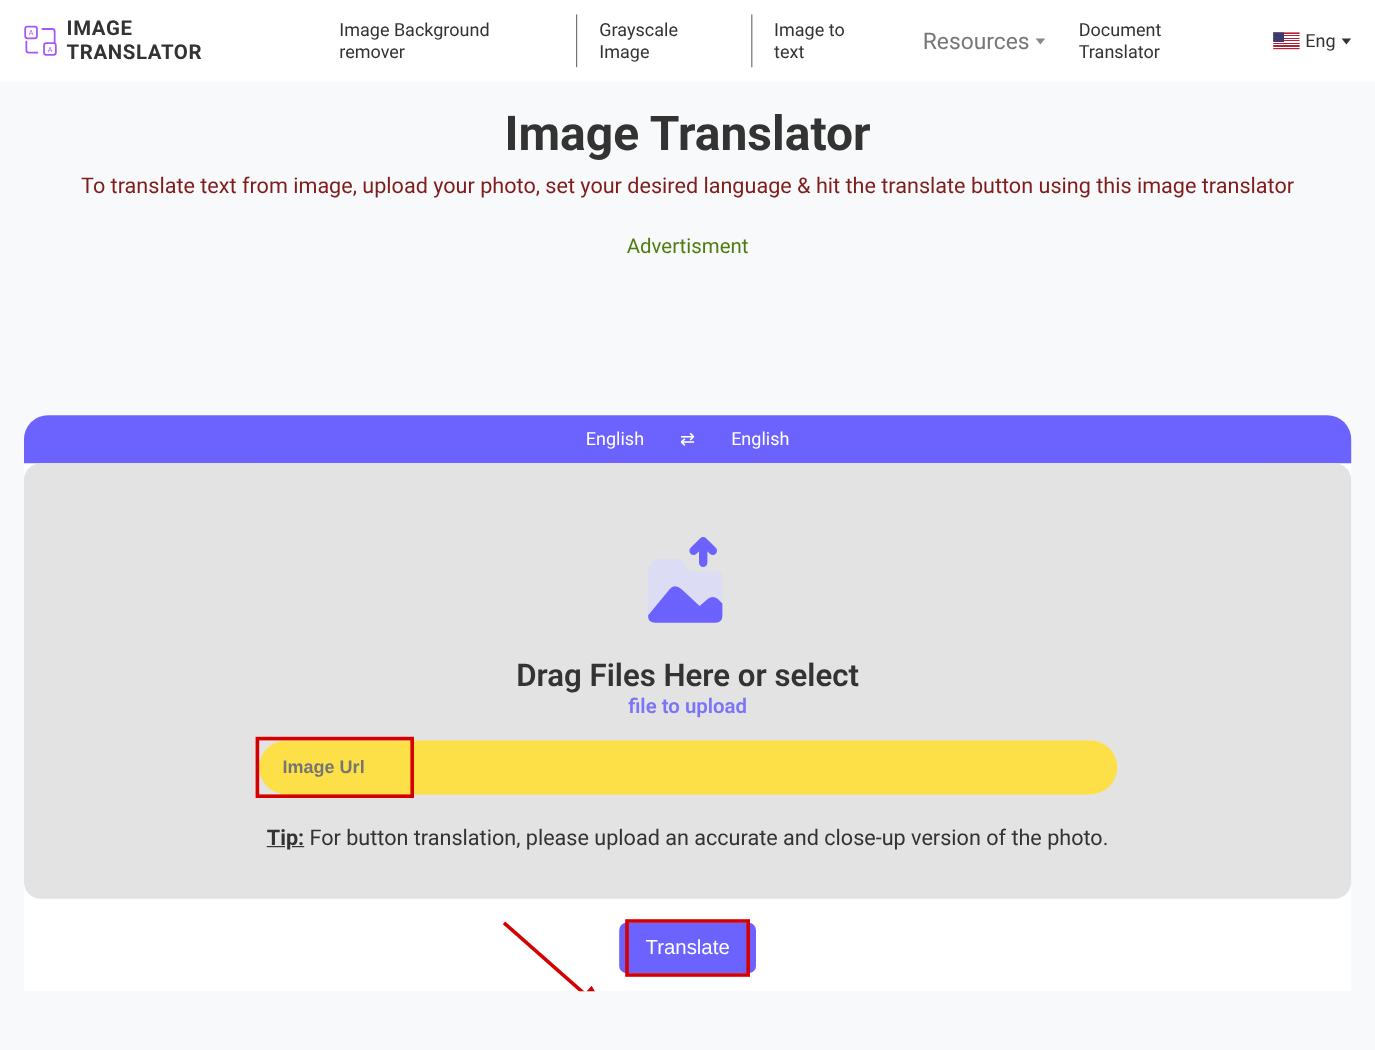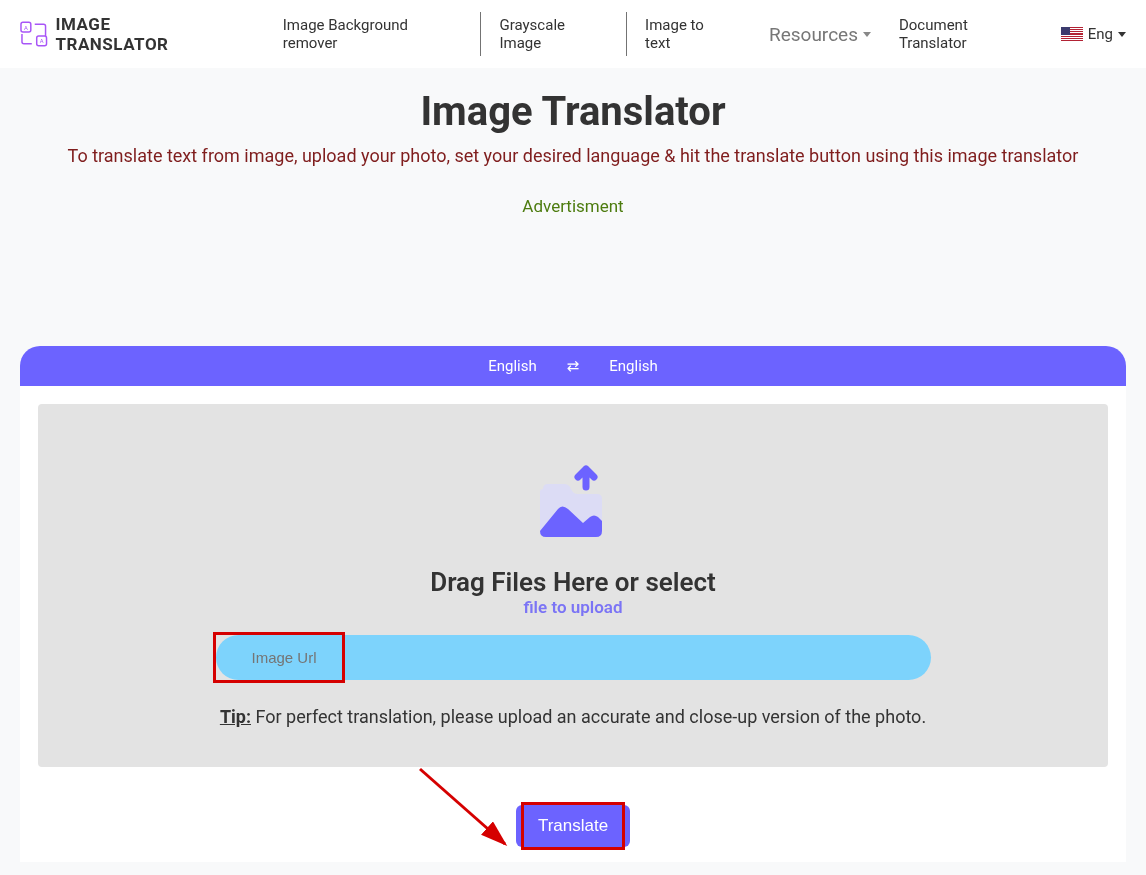--- a/index.html
+++ b/index.html
@@ -132,23 +132,22 @@
       padding: 11px 0;
       font-size: 15px;
       border-radius: 20px 20px 0 0;
     }
     .lang-bar-item { cursor: pointer; }
     .swap-icon {
       font-size: 15px;
       cursor: pointer;
     }
     .upload-area {
-      margin: 18px;
       background: #e3e3e3;
-      border-radius: 4px;
+      border-radius: 14px;
       padding: 55px 30px 40px;
       text-align: center;
     }
     .upload-icon {
       width: 90px;
       height: 90px;
       margin: 0 auto 18px;
     }
     .drag-title {
       font-size: 26px;
@@ -168,26 +167,27 @@
       color: #444;
       margin-bottom: 26px;
     }
     .url-input-wrap {
       position: relative;
       max-width: 715px;
       margin: 0 auto 26px;
     }
     .url-input {
       width: 100%;
-      padding: 14px 36px;
+      padding: 14px 20px;
       border: none;
       border-radius: 28px;
       font-size: 15px;
-      background: #7dd3fc;
+      background: #fde047;
       outline: none;
+      font-weight: bold;
     }
     .url-highlight {
       position: absolute;
       left: -3px;
       top: -3px;
       width: 132px;
       height: calc(100% + 6px);
       border: 3px solid #d50000;
       pointer-events: none;
     }
@@ -286,21 +286,21 @@
         <path d="M 12 72 L 30 50 Q 34 45 40 50 L 55 64 L 62 58 Q 66 55 70 58 L 74 62 L 74 72 Q 74 78 68 78 L 18 78 Q 12 78 12 72 Z" fill="#6c63ff"></path>
       </svg>
     </div>
     <div class="drag-title">Drag Files Here or select</div>
     <div><span class="file-link">file to upload</span></div>
     <div class="url-input-wrap">
       <input class="url-input" type="text" placeholder="Image Url" style="">
       <div class="url-highlight"></div>
     </div>
     <div class="tip-text">
-      <strong>Tip:</strong><span> For perfect translation, please upload an accurate and close-up version of the photo.</span>
+      <strong>Tip:</strong><span> For button translation, please upload an accurate and close-up version of the photo.</span>
     </div>
   </div>
 
   <div class="translate-section">
     <button class="translate-btn">Translate</button>
     <div class="btn-highlight"></div>
     
     
   </div>
 

